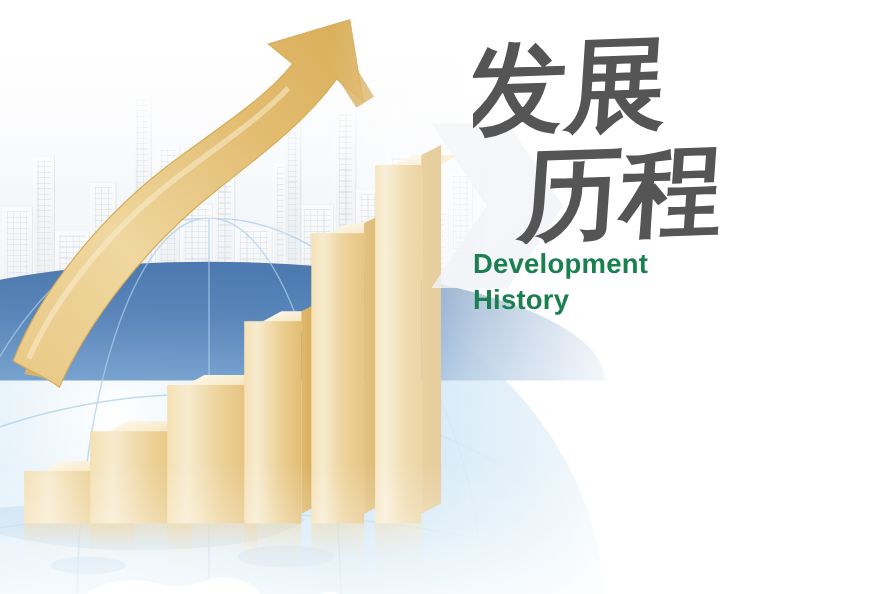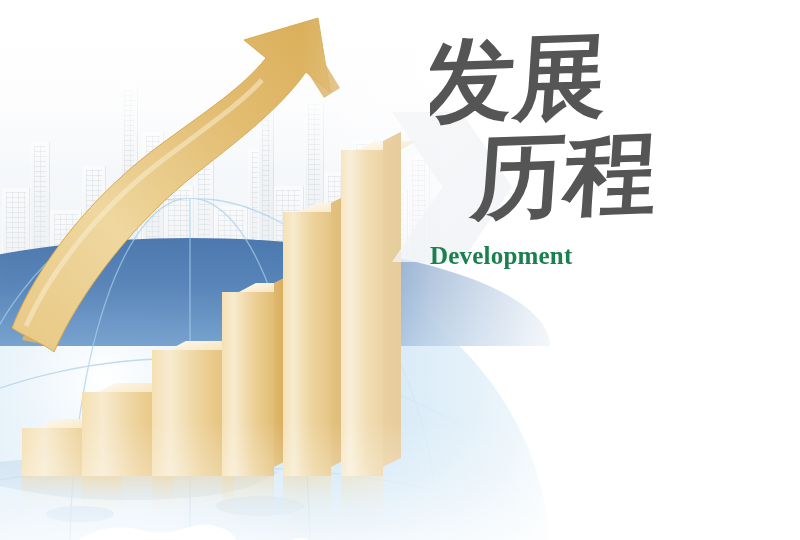--- a/index.html
+++ b/index.html
@@ -158,27 +158,27 @@
 
   
   .headline {
     position: absolute;
     left: 430px;
     top: 22px;
     width: 340px;
   }
   .cjk-svg { display: block; }
   .en-title {
-    margin-top: 17px;
+    margin-top: 2px;
     color: #1a8050;
     font-size: 25px;
     font-weight: bold;
     line-height: 1.32;
     letter-spacing: .2px;
-    font-family: Liberation Serif, serif;
+    font-family: Liberation Sans, sans-serif;
   }
   .en-line { display: block; }
 </style>
 </head>
 <body>
 
 <div id="banner">
 
   <div class="art-layer">
 
@@ -326,16 +326,17 @@
 
   <div class="headline">
 
     <svg class="cjk-svg" width="270" height="200" viewBox="0 0 270 200">
       <text x="0" y="92" font-size="92" font-weight="bold" fill="#555555" font-family="'DejaVu Sans', sans-serif" transform="skewX(-6) rotate(-2 0 92)">发展</text>
       <text x="60" y="188" font-size="92" font-weight="bold" fill="#555555" font-family="'DejaVu Sans', sans-serif" transform="skewX(-6) rotate(-2 60 188)">历程</text>
     </svg>
 
     <div class="en-title">
       <span class="en-line">Development</span>
+      <span class="en-line">History</span>
     </div>
   </div>
 
 </div>
 
 </body></html>

